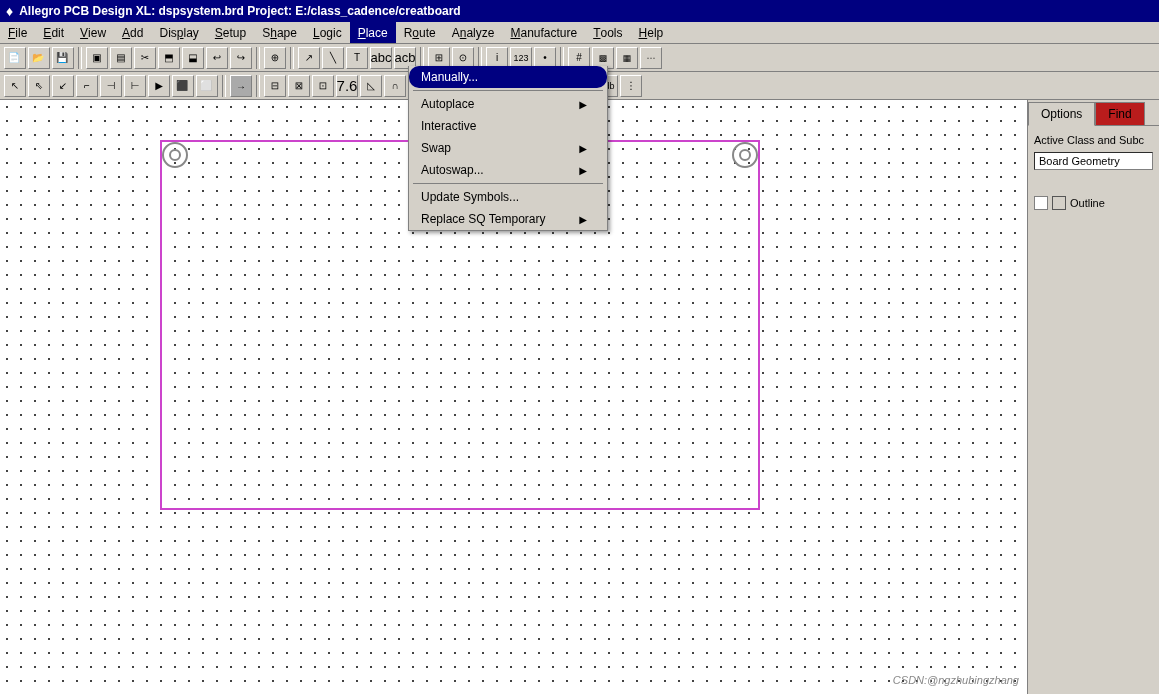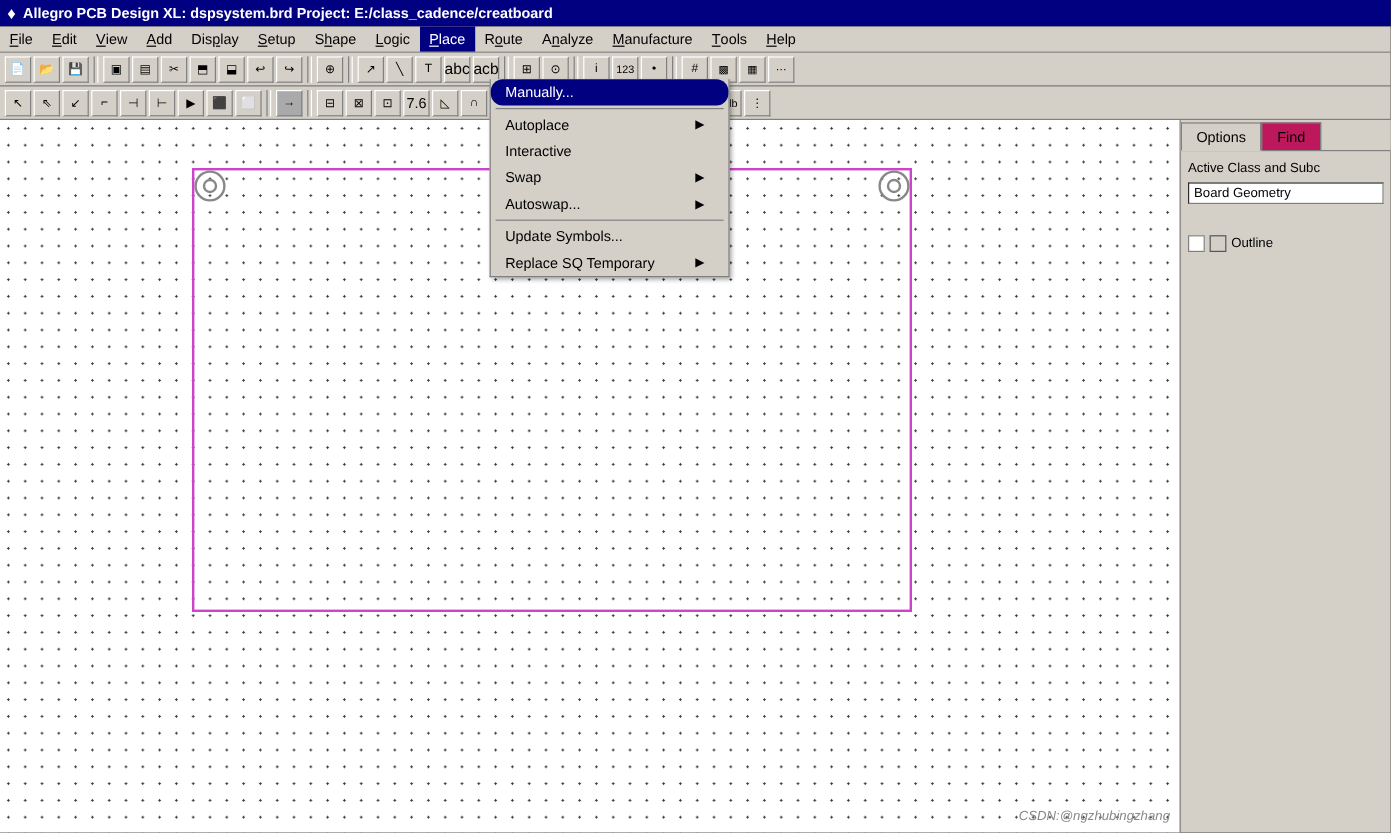--- a/index.html
+++ b/index.html
@@ -155,36 +155,36 @@
       width: 8px;
       height: 8px;
       border-radius: 50%;
       border: 2px solid #888;
     }
     .pcb-corner-tl .corner-circle { top: 2px; left: 2px; }
     .pcb-corner-tr .corner-circle { top: 2px; right: 2px; }
 
     
     #right-panel {
-      width: 176px;
+      width: 132px;
       background: #d4d0c8;
       border-left: 1px solid #808080;
       display: flex;
       flex-direction: column;
     }
     .panel-tabs {
       display: flex;
       background: #d4d0c8;
       border-bottom: 1px solid #808080;
     }
     .panel-tab {
       padding: 4px 12px;
       font-size: 12px;
       cursor: pointer;
-      background: #be185d;
+      background: #b91c1c;
       border: 1px solid #808080;
       border-bottom: none;
       margin-top: 2px;
     }
     .panel-tab.active {
       background: #d4d0c8;
       border-bottom: 1px solid #d4d0c8;
       margin-bottom: -1px;
     }
     .panel-content {
@@ -342,21 +342,21 @@
   <div class="tb-btn">⊢</div>
   <div class="tb-btn">▶</div>
   <div class="tb-btn">⬛</div>
   <div class="tb-btn">⬜</div>
   <div class="tb-separator"></div>
   <div class="tb-btn" style="background:#aaa">→</div>
   <div class="tb-separator"></div>
   <div class="tb-btn">⊟</div>
   <div class="tb-btn">⊠</div>
   <div class="tb-btn">⊡</div>
-  <div class="tb-btn" style="font-size:12px">7.6</div>
+  <div class="tb-btn" style="font-size:15px">7.6</div>
   <div class="tb-btn">◺</div>
   <div class="tb-btn">∩</div>
   <div class="tb-btn">○</div>
   <div class="tb-btn">∿</div>
   <div class="tb-btn">⌒</div>
   <div class="tb-separator"></div>
   <div class="tb-btn" style="font-size:9px">lib</div>
   <div class="tb-btn" style="font-size:9px">null</div>
   <div class="tb-btn" style="font-size:9px">aud</div>
   <div class="tb-btn" style="font-size:9px">prtb</div>

